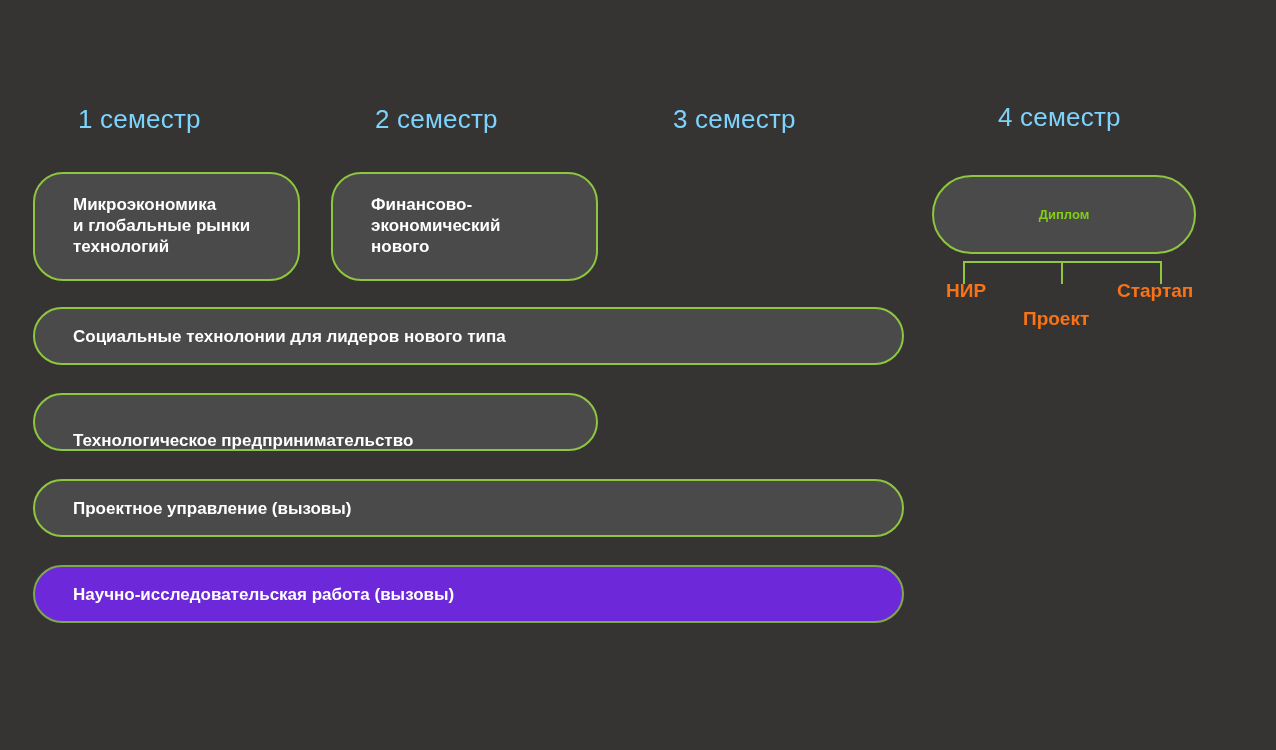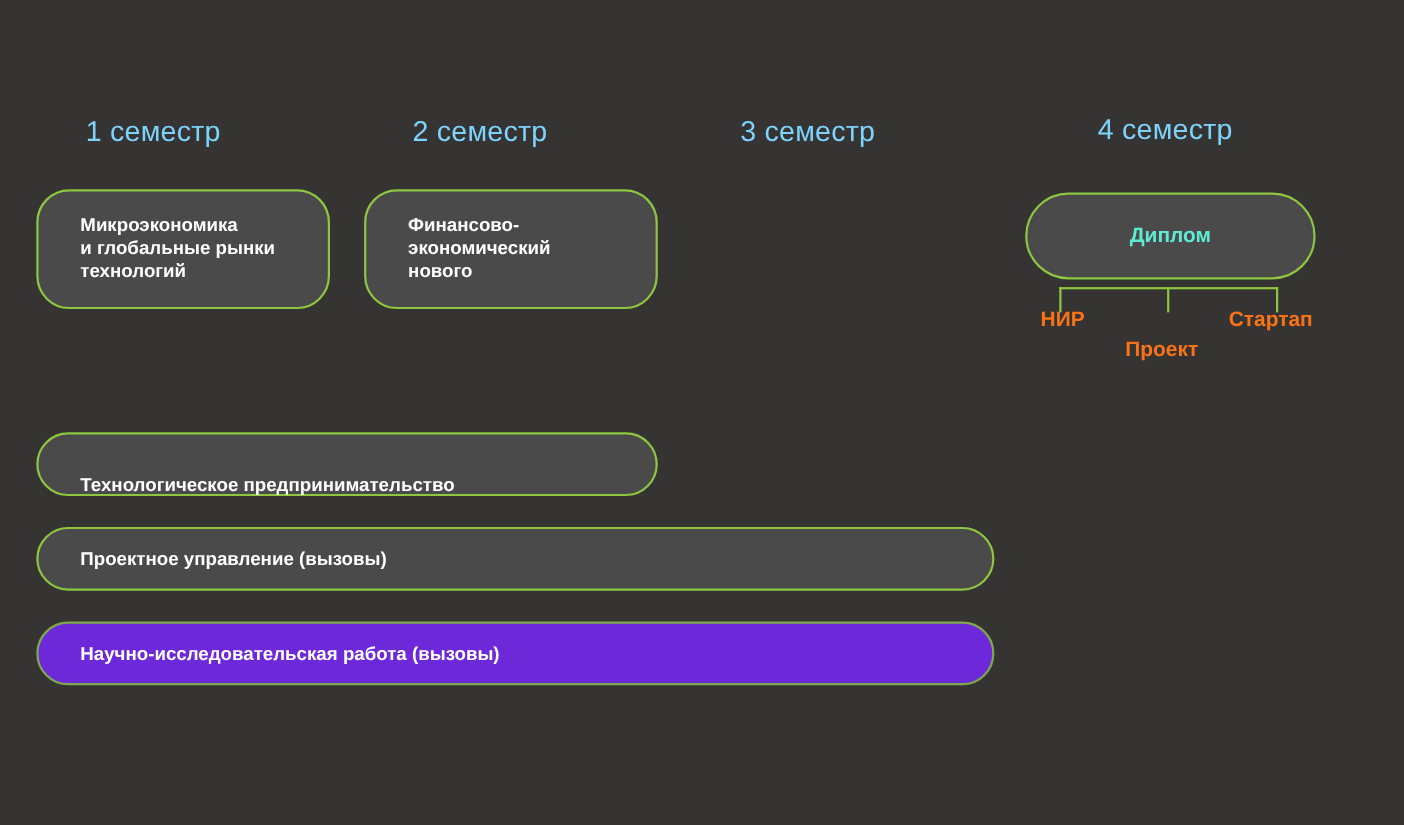--- a/index.html
+++ b/index.html
@@ -98,22 +98,22 @@
     width: 264px;
     height: 79px;
     background: #4a4a4a;
     border: 2px solid #8dc63f;
     border-radius: 999px;
     display: flex;
     align-items: center;
     justify-content: center;
   }
   .diploma-box .diploma-text {
-    color: #5eead4;
-    font-size: 19px;
+    color: #84cc16;
+    font-size: 13px;
     font-weight: 700;
     line-height: 1;
     white-space: nowrap;
   }
 
   .connector-horizontal {
     position: absolute;
     left: 963px;
     top: 261px;
     width: 199px;
@@ -159,20 +159,23 @@
 и глобальные рынки
 технологий</span>
   </div>
 
   <div class="course-card card-fin">
     <span class="card-text">Финансово-
 экономический
 нового</span>
   </div>
 
+  <div class="bar bar-social">
+    <span class="bar-text">Социальные технолонии для лидеров нового типа</span>
+  </div>
 
   <div class="bar bar-techent">
     <span class="bar-text">Технологическое предпринимательство</span>
   </div>
 
   <div class="bar bar-project">
     <span class="bar-text">Проектное управление (вызовы)</span>
   </div>
 
   <div class="bar bar-research">

